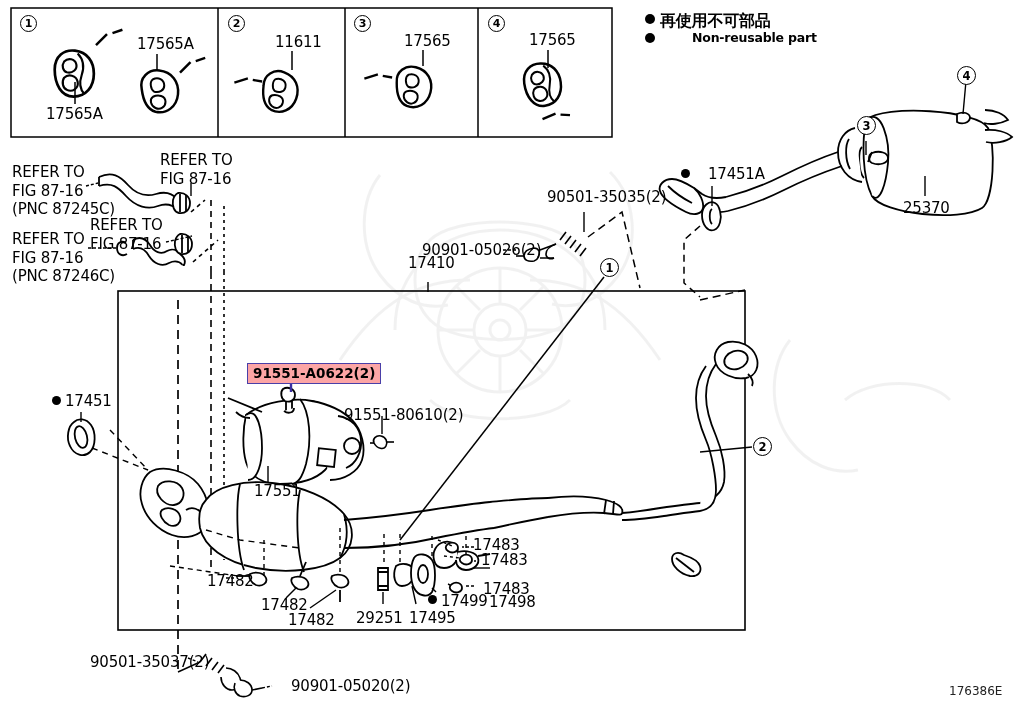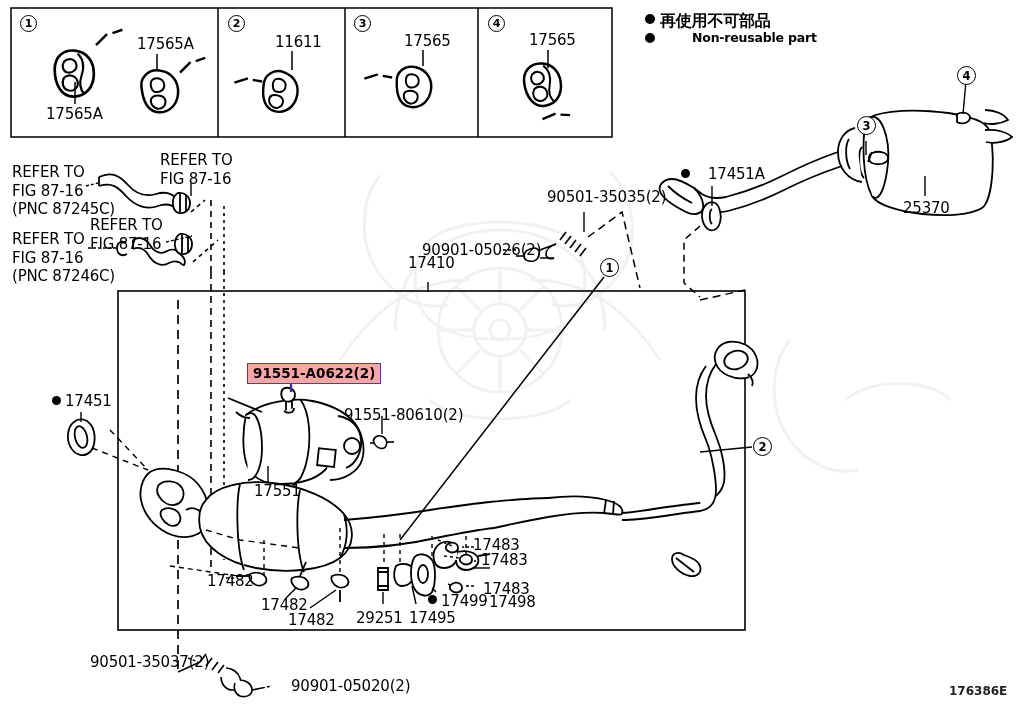--- a/index.html
+++ b/index.html
@@ -18,21 +18,21 @@
     font-weight:normal;
     font-size:15px;
     letter-spacing:-0.2px;
     white-space:pre;
     line-height:1.22;
     color:#000;
     user-select:none;
   }
   .lbl.multi{line-height:1.24;}
   .lbl.code{
-    font-size:12px;font-weight:bold;letter-spacing:0px;color:#222;
+    font-size:12px;font-weight:normal;letter-spacing:0px;color:#222;
   }
   .lbl.legend{font-size:12.5px;font-weight:bold;}
   .lbl.legend.jp{font-family:"DejaVu Sans",sans-serif;font-size:16px;}
 
   
   .hl{
     position:absolute;
     background:#fca5a5;
     border:1.6px solid #4a3fa8;
     padding:1px 5px 2px 5px;

